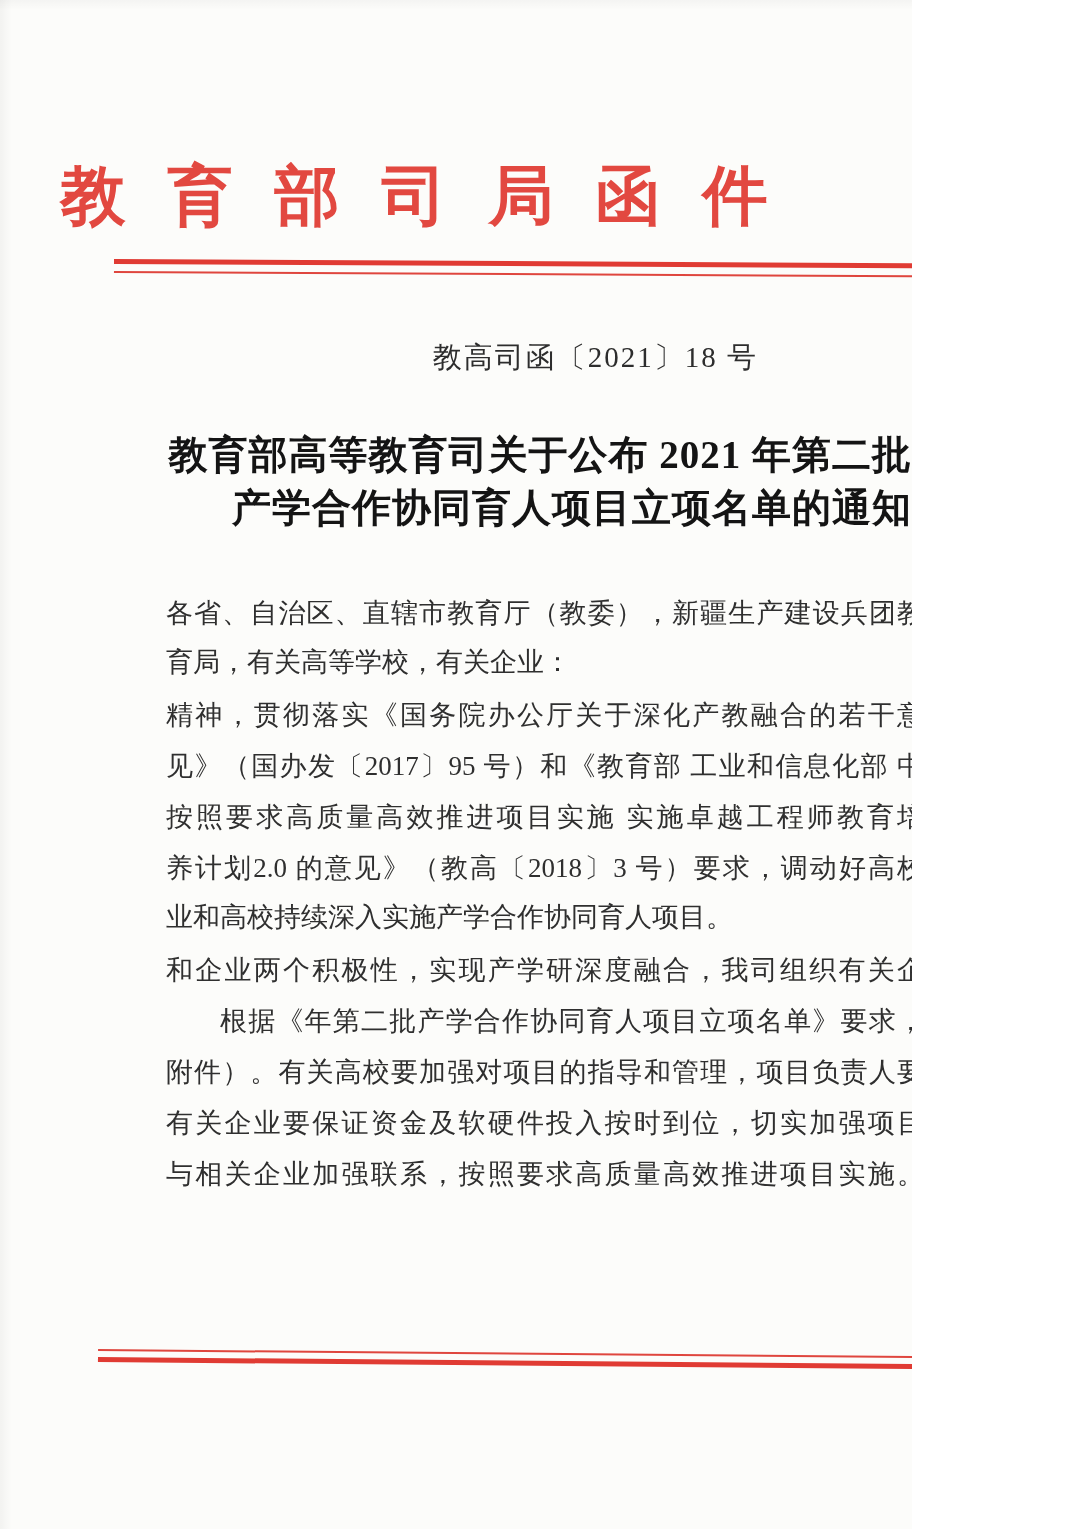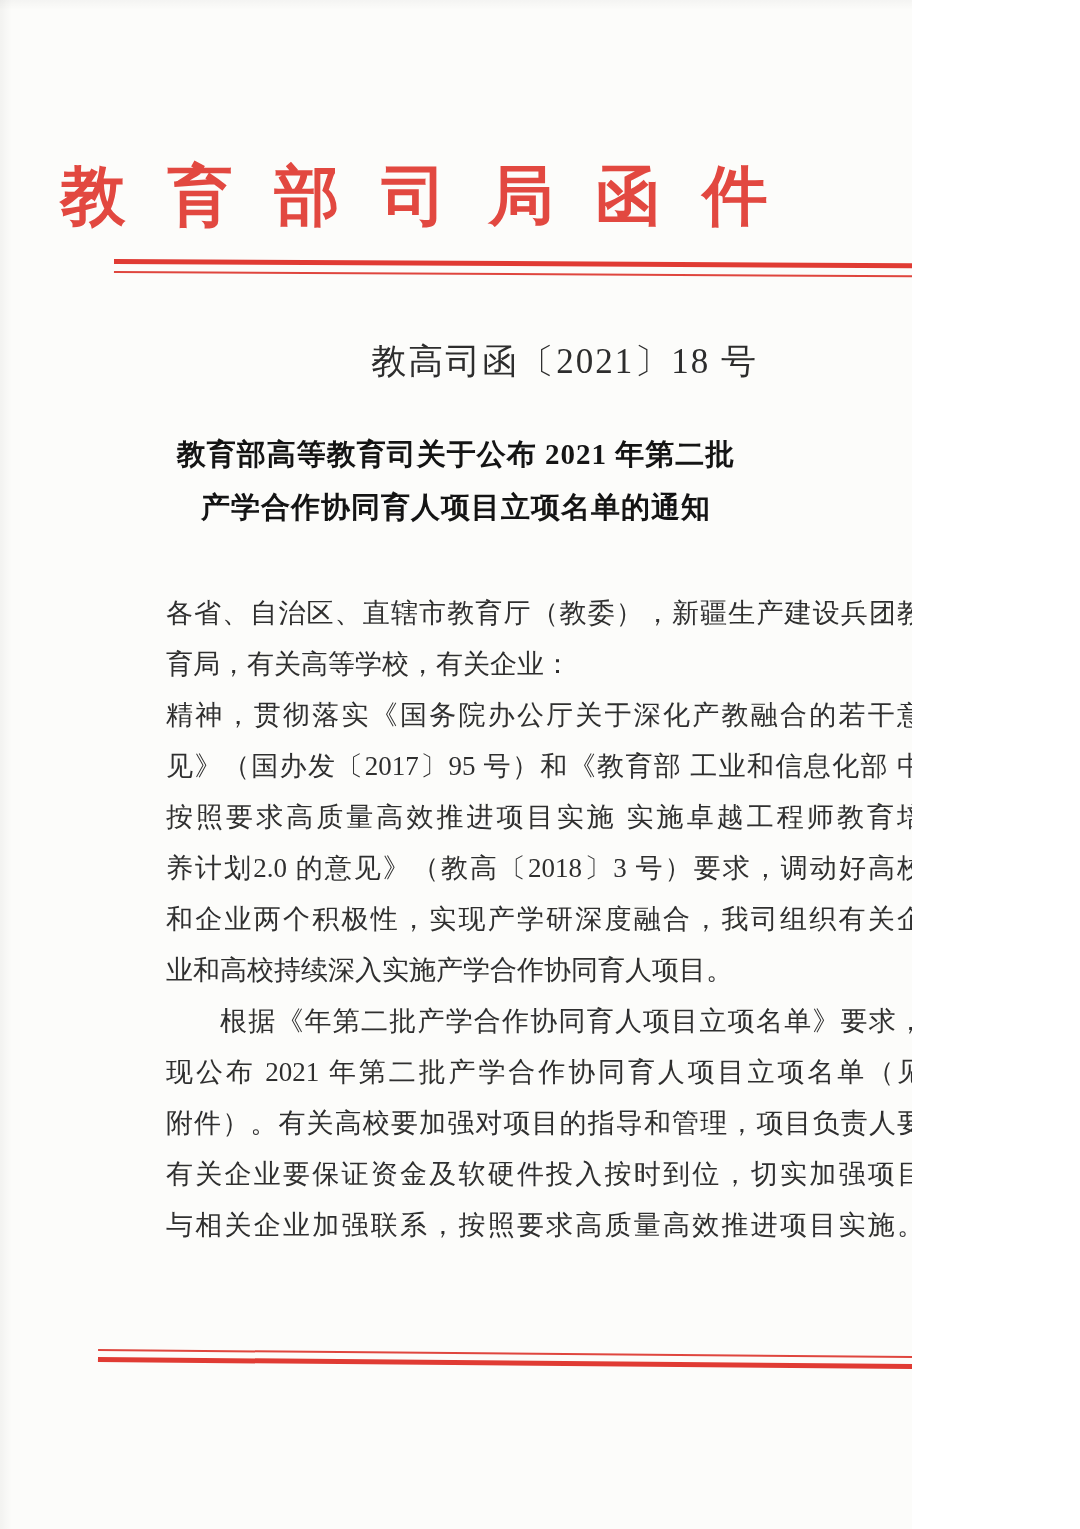--- a/index.html
+++ b/index.html
@@ -40,34 +40,34 @@
   .rule-top .b2 { height: 2px; margin-top: 7px; background: #df463e; }
   .rule-bottom { left: 98px; top: 1349px; width: 884px; transform: rotate(0.5deg); }
   .rule-bottom .b1 { height: 2px; background: #df463e; }
   .rule-bottom .b2 { height: 5px; margin-top: 6px; background: #e03b33; }
 
   
   .doc-number {
     position: absolute;
     top: 338px;
     right: 154px;
-    font-size: 35px;
+    font-size: 29px;
     color: #2d2d2d;
     letter-spacing: 2px;
     white-space: nowrap;
   }
 
   
   .doc-title {
     position: absolute;
     top: 428px;
     left: 0;
     width: 100%;
-    text-align: center;
-    font-size: 29px;
+    text-align: right;
+    font-size: 39px;
     font-weight: 700;
     color: #141414;
     line-height: 53px;
     letter-spacing: 1px;
   }
 
   
   .body-text {
     position: absolute;
     top: 588px;
@@ -77,21 +77,21 @@
     color: #2f2f2f;
   }
   .line {
     height: 51px;
     line-height: 51px;
     text-align: justify;
     text-align-last: justify;
     overflow: hidden;
     white-space: normal;
   }
-  .line.end { text-align-last: left; }
+  .line.end { text-align-last: left; font-family: Liberation Mono, monospace; }
   .line.indent { text-indent: 2em; }
 </style>
 </head>
 <body>
 
 <div class="page">
 
   <div class="letterhead">教育部司局函件</div>
 
   <div class="rule rule-top">
@@ -106,24 +106,23 @@
     <div>产学合作协同育人项目立项名单的通知</div>
   </div>
 
   <div class="body-text">
     <div class="line">各省、自治区、直辖市教育厅（教委），新疆生产建设兵团教</div>
     <div class="line end">育局，有关高等学校，有关企业：</div>
     <div class="line">精神，贯彻落实《国务院办公厅关于深化产教融合的若干意</div>
     <div class="line">见》（国办发〔2017〕95 号）和《教育部 工业和信息化部 中</div>
     <div class="line">按照要求高质量高效推进项目实施 实施卓越工程师教育培</div>
     <div class="line">养计划2.0 的意见》（教高〔2018〕3 号）要求，调动好高校</div>
+    <div class="line end">业和高校持续深入实施产学合作协同育人项目。</div>
     <div class="line">和企业两个积极性，实现产学研深度融合，我司组织有关企</div>
-    <div class="line end">业和高校持续深入实施产学合作协同育人项目。</div>
     <div class="line indent">根据《年第二批产学合作协同育人项目立项名单》要求，</div>
-    <div class="line">现公布 2021 年第二批产学合作协同育人项目立项名单（见</div>
     <div class="line">附件）。有关高校要加强对项目的指导和管理，项目负责人要</div>
     <div class="line">有关企业要保证资金及软硬件投入按时到位，切实加强项目</div>
     <div class="line">与相关企业加强联系，按照要求高质量高效推进项目实施。</div>
   </div>
 
   <div class="rule rule-bottom">
     <div class="bar b1"></div>
     <div class="bar b2"></div>
   </div>
 

